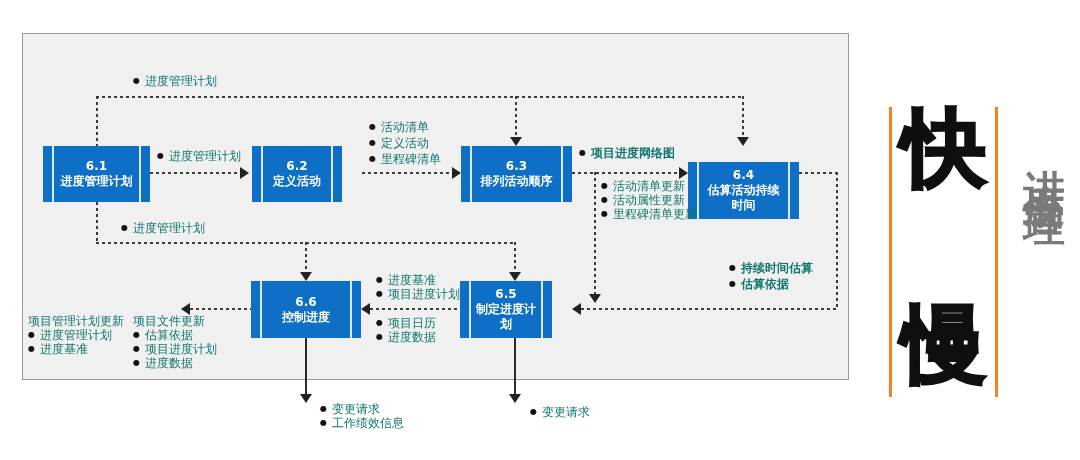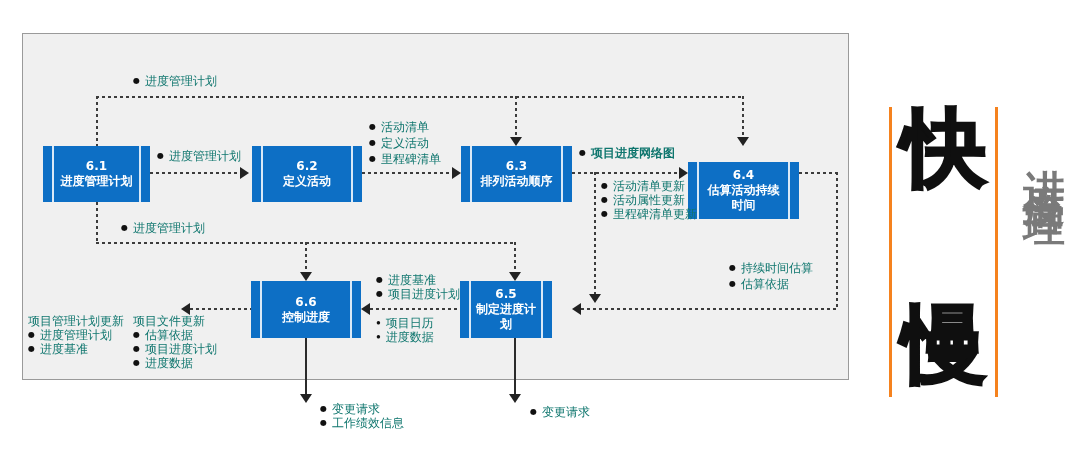--- a/index.html
+++ b/index.html
@@ -93,21 +93,21 @@
 <div class="arr d" style="left:509px;top:394px;"></div>
 
 <div class="pbox" style="left:43px;top:146px;width:107px;height:56px;">
   <span class="sep l"></span>
     <span class="sep r"></span>
   <div class="bt">
       <div>6.1</div>
       <div>进度管理计划</div>
     </div>
 </div>
-<div class="pbox" style="left:252px;top:146px;width:110px;height:56px;">
+<div class="pbox" style="left:252px;top:146px;width:90px;height:56px;">
   <span class="sep l"></span>
     <span class="sep r"></span>
   <div class="bt">
       <div>6.2</div>
       <div>定义活动</div>
     </div>
 </div>
 <div class="pbox" style="left:461px;top:146px;width:111px;height:56px;">
   <span class="sep l"></span>
     <span class="sep r"></span>
@@ -156,29 +156,29 @@
   <div class="li">项目进度网络图</div>
 </div>
 <div class="lbl" style="left:601px;top:179px;">
   <div class="li">活动清单更新</div>
   <div class="li">活动属性更新</div>
   <div class="li">里程碑清单更新</div>
 </div>
 <div class="lbl" style="left:121px;top:221px;">
   <div class="li">进度管理计划</div>
 </div>
-<div class="lbl lh15" style="left:729px;top:260px;">
+<div class="lbl lh15" style="left:729px;top:260px;font-weight:bold;">
   <div class="li">持续时间估算</div>
   <div class="li">估算依据</div>
 </div>
 <div class="lbl" style="left:376px;top:273px;">
   <div class="li">进度基准</div>
   <div class="li">项目进度计划</div>
 </div>
-<div class="lbl" style="left:376px;top:316px;font-family:Liberation Serif, serif;">
+<div class="lbl" style="left:376px;top:316px;">
   <div class="li">项目日历</div>
   <div class="li">进度数据</div>
 </div>
 <div class="lbl" style="left:28px;top:314px;">
   <div class="hdr">项目管理计划更新</div>
   <div class="li">进度管理计划</div>
   <div class="li">进度基准</div>
 </div>
 <div class="lbl" style="left:133px;top:314px;">
   <div class="hdr">项目文件更新</div>

